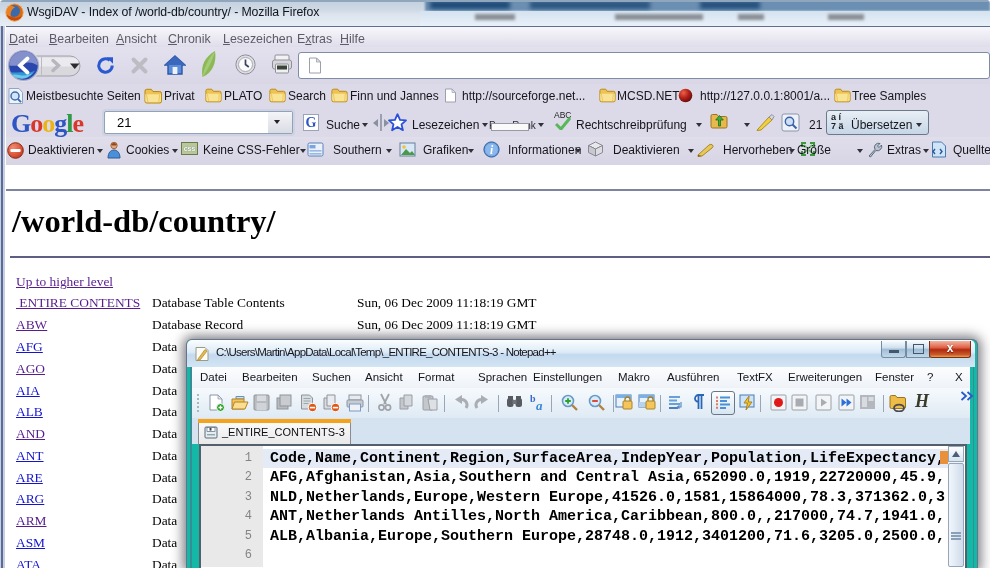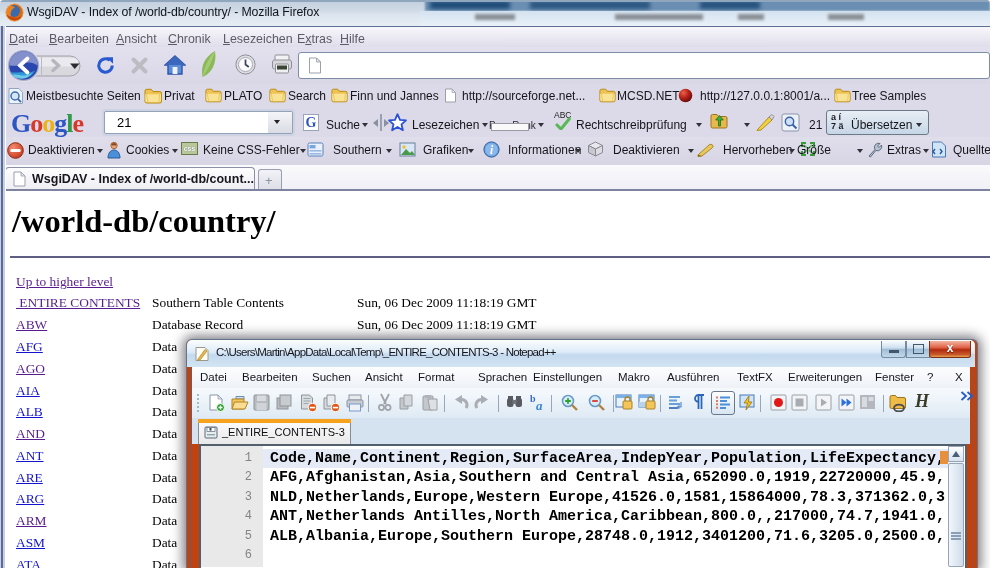--- a/index.html
+++ b/index.html
@@ -20,21 +20,21 @@
 .mi{position:absolute;top:5px;font-size:12.4px;color:#5c5c68;white-space:nowrap}
 .mi u{text-decoration:underline}
 
 #page h1{position:absolute;left:12px;top:11.5px;margin:0;font-family:"Liberation Serif",serif;font-size:32.5px;font-weight:bold;color:#000}
 #hr{left:10px;top:255.5px;width:980px;height:2px;background:#5e5e84}
 .mono{position:absolute;font-family:Liberation Serif, serif;font-size:13.4px;line-height:15px;white-space:pre;color:#000}
 .lk{text-decoration:underline}
 .v{color:#571c8d}
 .b{color:#1414cf}
 
-#npp{left:186px;top:339px;width:790px;height:229px;background:#c2410c;border:1px solid #64748a;border-bottom:none;border-radius:6px 6px 0 0;box-shadow:0 0 12px 3px rgba(55,55,65,.66)}
+#npp{left:186px;top:339px;width:790px;height:229px;background:#14b8a6;border:1px solid #64748a;border-bottom:none;border-radius:6px 6px 0 0;box-shadow:0 0 12px 3px rgba(55,55,65,.66)}
 .nm{position:absolute;top:4px;font-size:11.5px;color:#15151c;white-space:nowrap}
 .gut{position:absolute;left:0;width:51px;text-align:right;font-family:"Liberation Mono",monospace;font-size:12px;line-height:19.4px;color:#848484}
 .cl{position:absolute;left:69px;font-family:"Liberation Mono",monospace;font-size:15px;line-height:19.4px;white-space:pre;color:#000;font-weight:bold}
 .tsep{position:absolute;top:7px;width:1px;height:17px;background:#9aa6b6}
 </style></head><body>
 <div id="root">
 
 <div class="abs" id="titlebar">
   <div class="abs" style="left:425px;top:0;width:565px;height:11px;background:#6b8fb2;filter:blur(1px)"></div>
   <div class="abs" style="left:430px;top:1px;width:80px;height:8px;background:#1d4a77;filter:blur(2px)"></div>
@@ -305,39 +305,29 @@
   </svg>
   <div class="lbl" style="left:887px;top:6px">Extras</div>
   <div class="dm" style="left:923px;top:12px"></div>
   <svg class="abs" style="left:931px;top:4px" width="16" height="17" viewBox="0 0 16 17">
     <path d="M1.5 1 h9 l4 4 v11 h-13z" fill="#cfe4f6" stroke="#4a7ab0"></path>
     <path d="M4 8 l-2 2.5 2 2.5 M9 8 l2 2.5 -2 2.5" fill="none" stroke="#2a5a9a" stroke-width="1.4"></path>
   </svg>
   <div class="lbl" style="left:953px;top:6px">Quellte</div>
 </div>
 
-<div class="abs" id="tabbar">
-  <div class="abs" style="left:5px;top:2px;width:250px;height:24px;background:linear-gradient(#fdfdfe,#ededf3);border:1px solid #8b90a6;border-bottom:none;border-radius:4px 4px 0 0;box-sizing:border-box"></div>
-  <svg class="abs" style="left:12px;top:6px" width="15" height="16" viewBox="0 0 15 16">
-    <path d="M2 1 h7 l4 4 v10 h-11z" fill="#fff" stroke="#9aa0ac"></path>
-    <path d="M9 1 l4 4 h-4z" fill="#dfe3ea" stroke="#9aa0ac" stroke-width=".8"></path>
-  </svg>
-  <div class="abs" style="left:32px;top:7px;font-size:12.5px;font-weight:bold;color:#17171c">WsgiDAV - Index of /world-db/count...</div>
-  <div class="abs" style="left:258px;top:4px;width:24px;height:22px;background:linear-gradient(#f2f2f7,#dcdce6);border:1px solid #9a9eb2;border-bottom:none;border-radius:3px 3px 0 0;box-sizing:border-box"></div>
-  <div class="abs" style="left:265px;top:8px;font-size:13px;color:#90949e">+</div>
-</div>
 <div class="abs" id="tabline"></div>
 
 <div class="abs" id="page" style="left:0;top:191px;width:990px;height:377px;background:#fff">
   <h1>/world-db/country/</h1>
 </div>
 <div class="abs" id="hr"></div>
 <div class="mono" style="left:16px;top:274px"><span class="lk v">Up to higher level</span></div>
 <div class="mono" style="left:16px;top:295px"><span class="lk v"> ENTIRE CONTENTS</span></div>
-<div class="mono" style="left:152px;top:295px">Southern Table Contents</div>
+<div class="mono" style="left:152px;top:295px">Database Table Contents</div>
 <div class="mono" style="left:357px;top:295px">Sun, 06 Dec 2009 11:18:19 GMT</div>
 <div class="mono" style="left:16px;top:317px"><span class="lk v">ABW</span></div>
 <div class="mono" style="left:152px;top:317px">Database Record</div>
 <div class="mono" style="left:357px;top:317px">Sun, 06 Dec 2009 11:18:19 GMT</div>
 <div class="mono" style="left:16px;top:339px"><span class="lk b">AFG</span></div>
 <div class="mono" style="left:152px;top:339px">Data</div>
 <div class="mono" style="left:16px;top:361px"><span class="lk v">AGO</span></div>
 <div class="mono" style="left:152px;top:361px">Data</div>
 <div class="mono" style="left:16px;top:383px"><span class="lk b">AIA</span></div>
 <div class="mono" style="left:152px;top:383px">Data</div>

